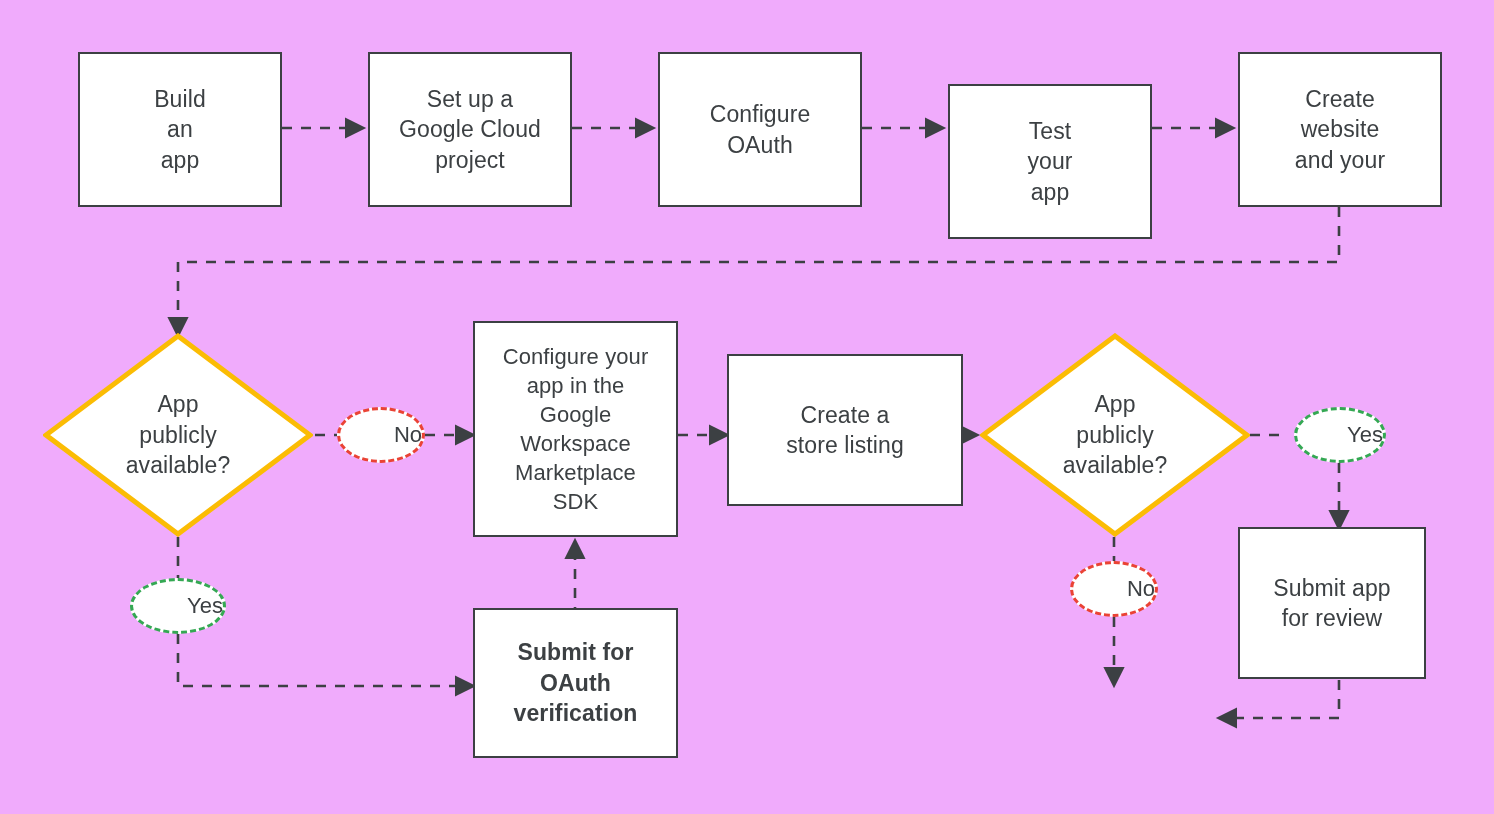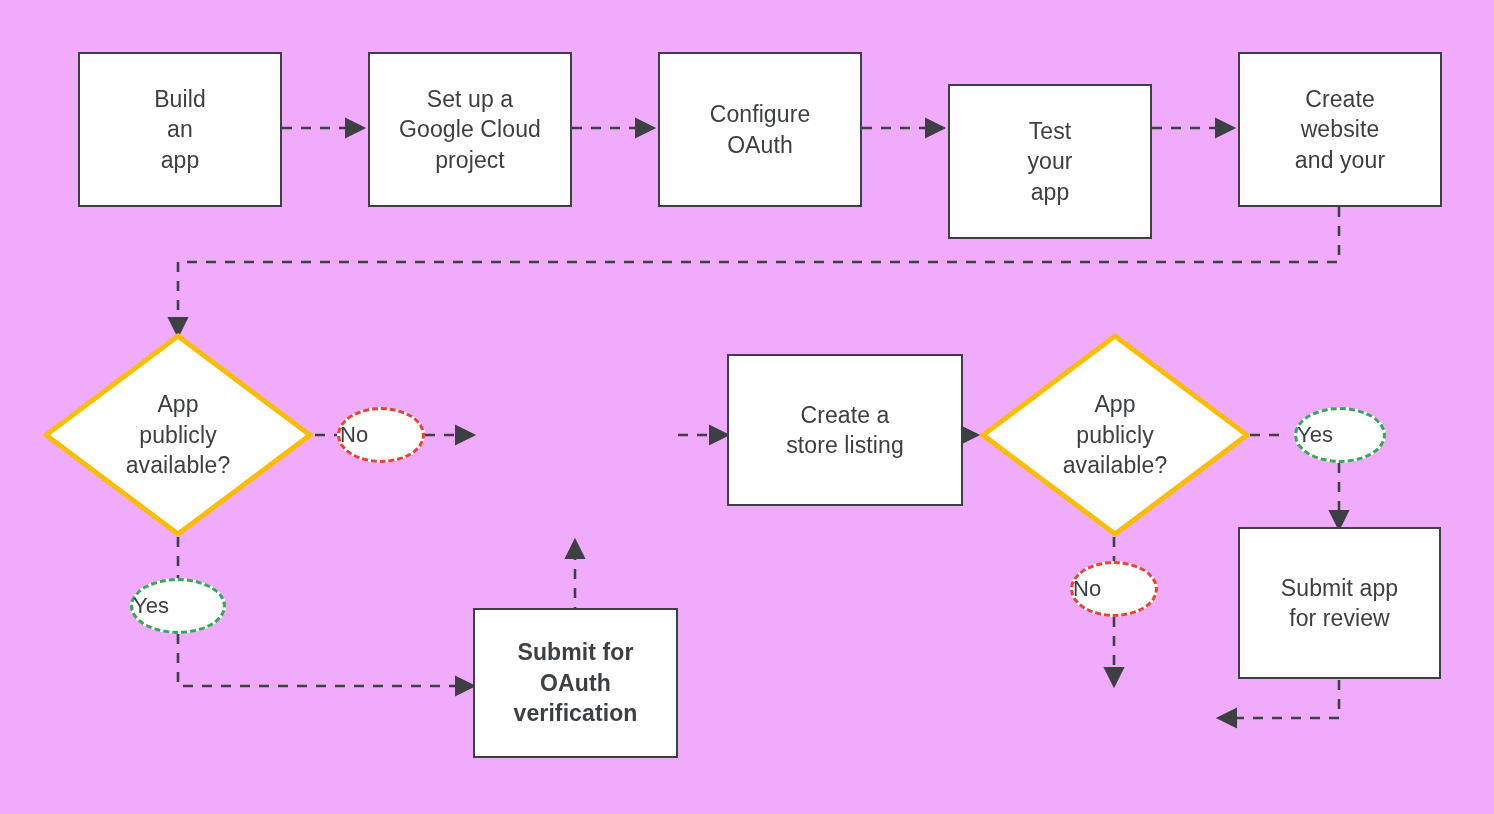--- a/index.html
+++ b/index.html
@@ -61,21 +61,21 @@
     left: 0;
     top: 0;
     width: 100%;
     height: 100%;
   }
   .edge-label {
     position: absolute;
     box-sizing: border-box;
     display: flex;
     align-items: center;
-    justify-content: flex-start;
+    justify-content: flex-end;
     font-size: 22px;
     color: #3c4043;
     background: #ffffff;
     z-index: 5;
   }
   .label-no {
     border: 3px dashed #ea4335;
     border-radius: 50%;
   }
   .label-yes {
@@ -160,20 +160,28 @@
     </svg>
     <span class="dtext">App
 publicly
 available?</span>
   </div>
 
   <div class="edge-label label-no" style="left:337px; top:407px; width:88px; height:56px;">
     <span>No</span>
   </div>
 
+  <div class="node process" style="left:473px; top:321px; width:205px; height:216px; font-size:22px;">
+    <span>Configure your
+app in the
+Google
+Workspace
+Marketplace
+SDK</span>
+  </div>
 
   <div class="node process" style="left:727px; top:354px; width:236px; height:152px;">
     <span>Create a
 store listing</span>
   </div>
 
   <div class="node decision" style="left:980px; top:333px; width:270px; height:204px;">
     <svg viewBox="0 0 270 204" preserveAspectRatio="none">
       <polygon points="135,3 267,102 135,201 3,102" fill="#ffffff" stroke="#fbbc04" stroke-width="5"></polygon>
     </svg>
@@ -193,19 +201,19 @@
   <div class="node process" style="left:473px; top:608px; width:205px; height:150px;font-weight:bold;">
     <span>Submit for
 OAuth
 verification</span>
   </div>
 
   <div class="edge-label label-no" style="left:1070px; top:561px; width:88px; height:56px;">
     <span>No</span>
   </div>
 
-  <div class="node process" style="left:1238px; top:527px; width:203px; height:152px;">
+  <div class="node process" style="left:1238px; top:527px; width:188px; height:152px;">
     <span>Submit app
 for review</span>
   </div>
 
 
 </div>
 
 </body></html>

